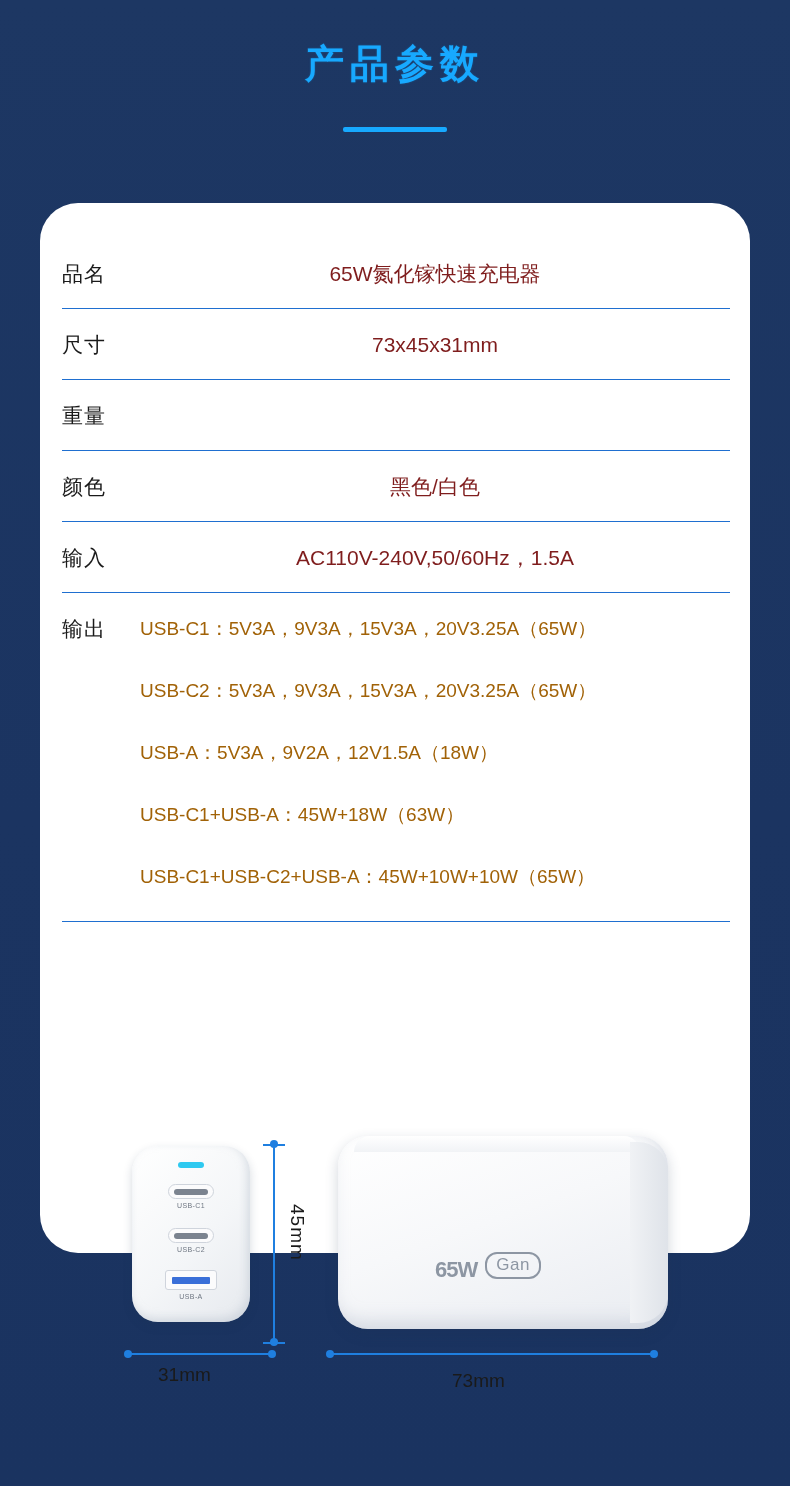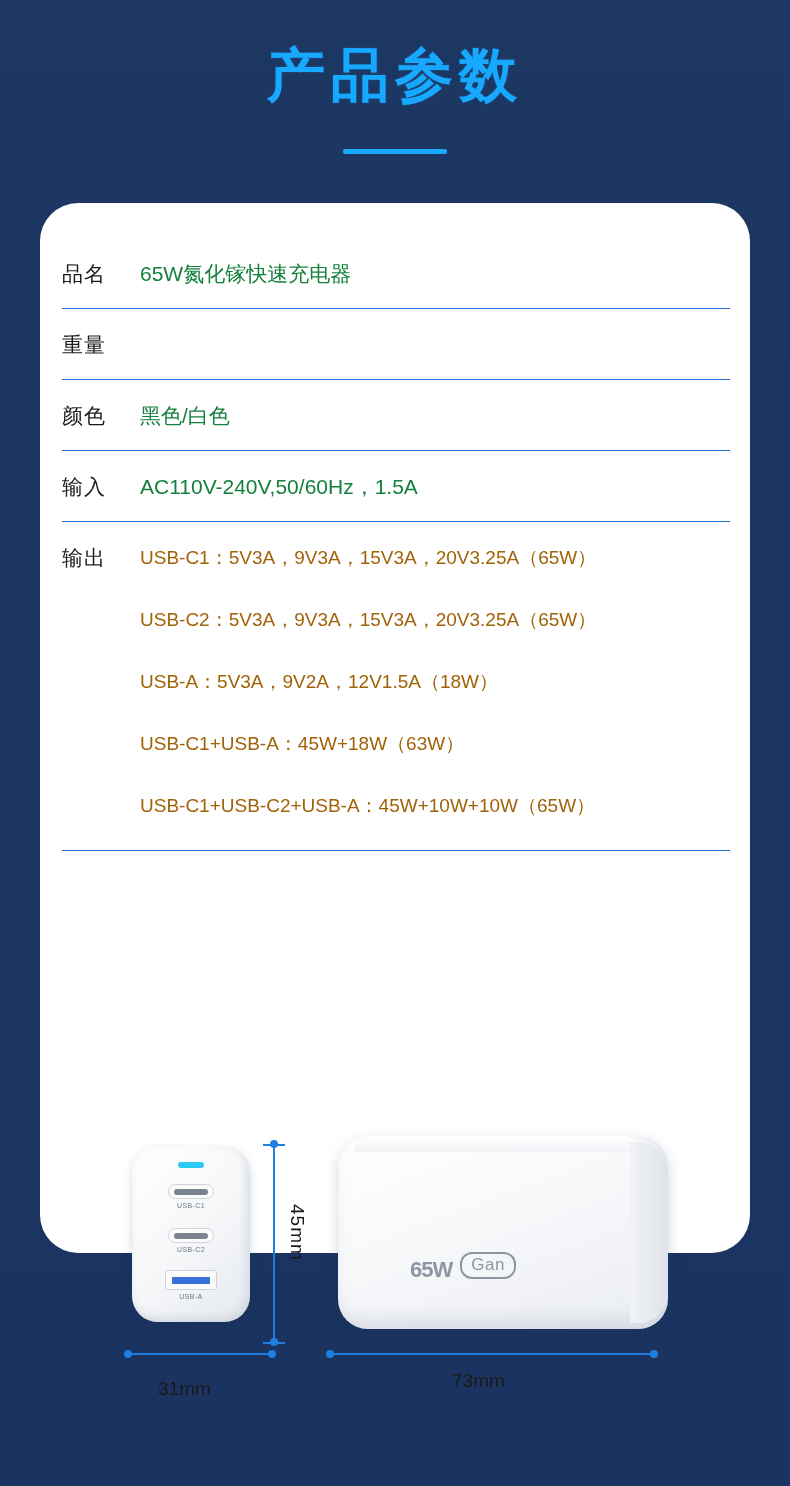--- a/index.html
+++ b/index.html
@@ -19,21 +19,21 @@
     height: 1486px;
     background: linear-gradient(180deg, #1d3763 0%, #1b3461 55%, #1a3360 100%);
   }
 
   
   .header {
     padding-top: 42px;
     text-align: center;
   }
   .title {
-    font-size: 58px;
+    font-size: 39px;
     font-weight: bold;
     color: #17a9ff;
     letter-spacing: 6px;
     line-height: 1.15;
     text-shadow: 0 0 2px rgba(23,169,255,0.35);
   }
   .title-rule {
     width: 104px;
     height: 5px;
     background: #17a9ff;
@@ -68,22 +68,23 @@
     width: 78px;
     flex: 0 0 78px;
     font-size: 21px;
     color: #1a1a1a;
     letter-spacing: 1px;
     line-height: 28px;
   }
   .spec-value {
     flex: 1;
     font-size: 21px;
-    color: #15803d;
+    color: #7f1d1d;
     line-height: 28px;
+    text-align: center;
   }
   .spec-row.output {
     min-height: auto;
     padding-top: 22px;
     padding-bottom: 18px;
   }
   .out-lines {
     flex: 1;
   }
   .out-line {
@@ -190,20 +191,21 @@
     top: 110px;
     display: flex;
     align-items: center;
     gap: 8px;
   }
   .brand-65w {
     font-size: 34px;
     font-weight: bold;
     color: #8d96a3;
     letter-spacing: -1px;
+    margin-left: 25px;
   }
   .brand-65w span { font-size: 22px; }
   .brand-gan {
     font-size: 17px;
     color: #8d96a3;
     border: 2px solid #8d96a3;
     border-radius: 12px;
     padding: 1px 9px 2px 9px;
     letter-spacing: 0.5px;
   }
@@ -240,20 +242,24 @@
 
   <div class="card">
 
     <div class="spec-table">
 
       <div class="spec-row">
         <div class="spec-label">品名</div>
         <div class="spec-value">65W氮化镓快速充电器</div>
       </div>
 
+      <div class="spec-row">
+        <div class="spec-label">尺寸</div>
+        <div class="spec-value">73x45x31mm</div>
+      </div>
 
       <div class="spec-row">
         <div class="spec-label">重量</div>
       </div>
 
       <div class="spec-row">
         <div class="spec-label">颜色</div>
         <div class="spec-value">黑色/白色</div>
       </div>
 
@@ -308,21 +314,21 @@
       <div class="dim-line dim-v" style="left:233px; top:36px; height:200px;"></div>
       <div class="dim-line dim-h" style="left:223px; top:36px; width:22px;"></div>
       <div class="dim-line dim-h" style="left:223px; top:234px; width:22px;"></div>
       <div class="dot" style="left:230px; top:32px;"></div>
       <div class="dot" style="left:230px; top:230px;"></div>
       <div class="dim-text vert" style="left:246px; top:96px;">45mm</div>
 
       <div class="dim-line dim-h" style="left:88px; top:245px; width:146px;"></div>
       <div class="dot" style="left:84px; top:242px;"></div>
       <div class="dot" style="left:228px; top:242px;"></div>
-      <div class="dim-text" style="left:118px; top:270px;">31mm</div>
+      <div class="dim-text" style="left:118px; top:256px;">31mm</div>
 
       <div class="dim-line dim-h" style="left:290px; top:245px; width:326px;"></div>
       <div class="dot" style="left:286px; top:242px;"></div>
       <div class="dot" style="left:610px; top:242px;"></div>
       <div class="dim-text" style="left:412px; top:262px;">73mm</div>
 
     </div>
 
   </div>
 </div>

